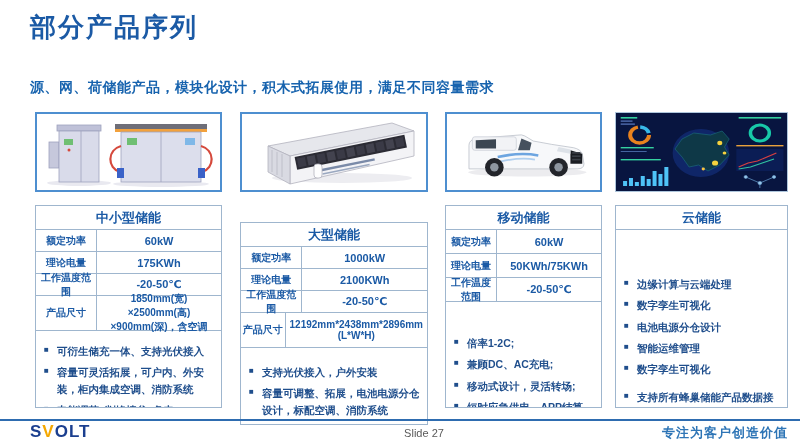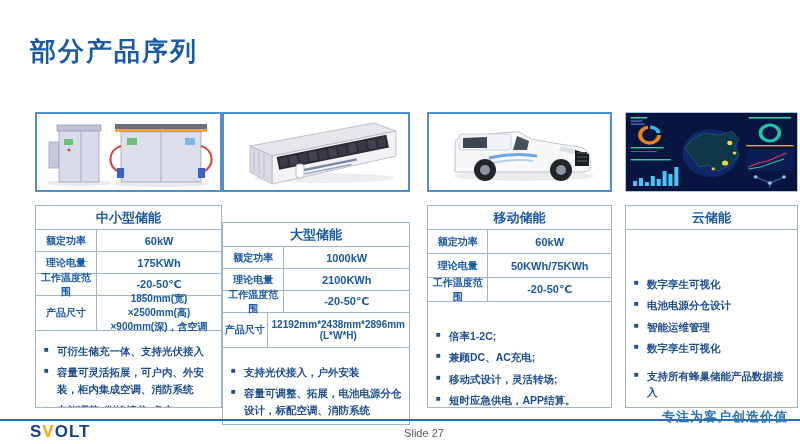--- a/index.html
+++ b/index.html
@@ -2,32 +2,32 @@
 <html><head>
 <meta charset="utf-8">
 <style>
   html,body { margin:0; padding:0; background:#e9e9e9; }
   .slide {
     width:800px; height:444px; background:#ffffff; position:relative;
     font-family:"Liberation Sans","DejaVu Sans",sans-serif; overflow:hidden;
     margin:0 auto;
   }
   .page-title {
-    position:absolute; left:30px; top:34px; font-size:26px; font-weight:bold;
+    position:absolute; left:30px; top:10px; font-size:26px; font-weight:bold;
     color:#1B5AA5; letter-spacing:2px;
   }
   .page-subtitle {
     position:absolute; left:30px; top:79px; font-size:14px; font-weight:bold;
     color:#1763AE; letter-spacing:0.5px;
   }
   .cols { position:absolute; left:35px; top:112px; display:flex; }
   .col { display:flex; flex-direction:column; }
-  .col-1 { width:187px; }
+  .col-1 { width:187px; margin-right:18px; }
   .col-2 { width:188px; margin-right:17px;gap:17px; }
-  .col-3 { width:185px; margin-right:13px; }
+  .col-3 { width:157px; margin-right:13px; }
   .col-4 { width:173px; }
   .imgbox {
     height:80px; border:2px solid #4E8FD0; background:#ffffff;
     box-sizing:border-box; margin-bottom:13px; overflow:hidden;
   }
   .imgbox.thin { border:1px solid #AEC6DC; }
   .imgbox svg { display:block; width:100%; height:100%; }
   .card {
     height:203px; border:1px solid #9FB6CE; box-sizing:border-box;
     display:flex; flex-direction:column; overflow:hidden;
@@ -45,21 +45,21 @@
     font-size:10px; text-align:center; padding:2px 1px; box-sizing:border-box;font-family:Liberation Mono, monospace;
   }
   .spec-value {
     flex:1; display:flex; align-items:center; justify-content:center;
     color:#1B5AA5; font-weight:bold; font-size:11px; text-align:center;
     padding:2px 4px; box-sizing:border-box;
   }
   .spec-value.small { font-size:10px; }
   .features { list-style:none; margin:12px 0 0; padding:0 5px 0 8px; }
   .features.gap-md { margin-top:16px; }
-  .features.gap-lg { margin-top:26px; }
+  .features.gap-lg { margin-top:33px; }
   .features.gap-xl { margin-top:46px; }
   .features li {
     position:relative; padding-left:13px; color:#1F4E8C; font-weight:bold;
     font-size:10.5px; line-height:1.55; margin-bottom:5px;
   }
   .features li::before {
     content:"■"; position:absolute; left:0; top:1px; font-size:8px; color:#1F4E8C;
   }
   .features li.gap-before { margin-top:12px; }
   .footer-line {
@@ -69,30 +69,31 @@
   .logo {
     position:absolute; left:30px; top:423px; font-size:17px; font-weight:800;
     color:#1B3F8F; letter-spacing:1px; line-height:1.1;
   }
   .logo .logo-v { color:#F5A800; }
   .slide-num {
     position:absolute; left:0; right:0; top:427px; text-align:center;
     font-size:11px; color:#595959;margin-left:48px;
   }
   .slogan {
-    position:absolute; right:12px; top:408px; font-size:13px; font-weight:bold;
+    position:absolute; right:12px; top:424px; font-size:13px; font-weight:bold;
     color:#2E75B6; letter-spacing:1px;
   }
 </style>
 </head>
 <body>
 
 <div class="slide">
 
   <div class="page-title">部分产品序列</div>
+  <div class="page-subtitle">源、网、荷储能产品，模块化设计，积木式拓展使用，满足不同容量需求</div>
 
   <div class="cols">
 
     <div class="col col-1">
       <div class="imgbox">
         <svg viewBox="0 0 183 76" preserveAspectRatio="xMidYMid meet">
           <ellipse cx="42" cy="69" rx="32" ry="3" fill="#E9E9F0"></ellipse>
           <ellipse cx="124" cy="70" rx="48" ry="3" fill="#E9E9F0"></ellipse>
           <rect x="12" y="28" width="10" height="26" fill="#C6C8DC" stroke="#9FA2BE" stroke-width="0.8"></rect>
           <rect x="20" y="11" width="44" height="6" fill="#BFC1D8" stroke="#9FA2BE" stroke-width="0.8"></rect>
@@ -277,20 +278,21 @@
             <line x1="122" y1="70" x2="122" y2="75"></line>
             <circle cx="110" cy="64" r="1.4"></circle>
               <circle cx="134" cy="64" r="1.4"></circle>
               <circle cx="122" cy="70" r="1.6"></circle>
           </g>
         </svg>
       </div>
       <div class="card">
         <div class="card-h">云储能</div>
         <ul class="features gap-xl">
+          <li>边缘计算与云端处理</li>
           <li>数字孪生可视化</li>
           <li>电池电源分仓设计</li>
           <li>智能运维管理</li>
           <li>数字孪生可视化</li>
           <li class="gap-before">支持所有蜂巢储能产品数据接入</li>
         </ul>
       </div>
     </div>
 
   </div>

